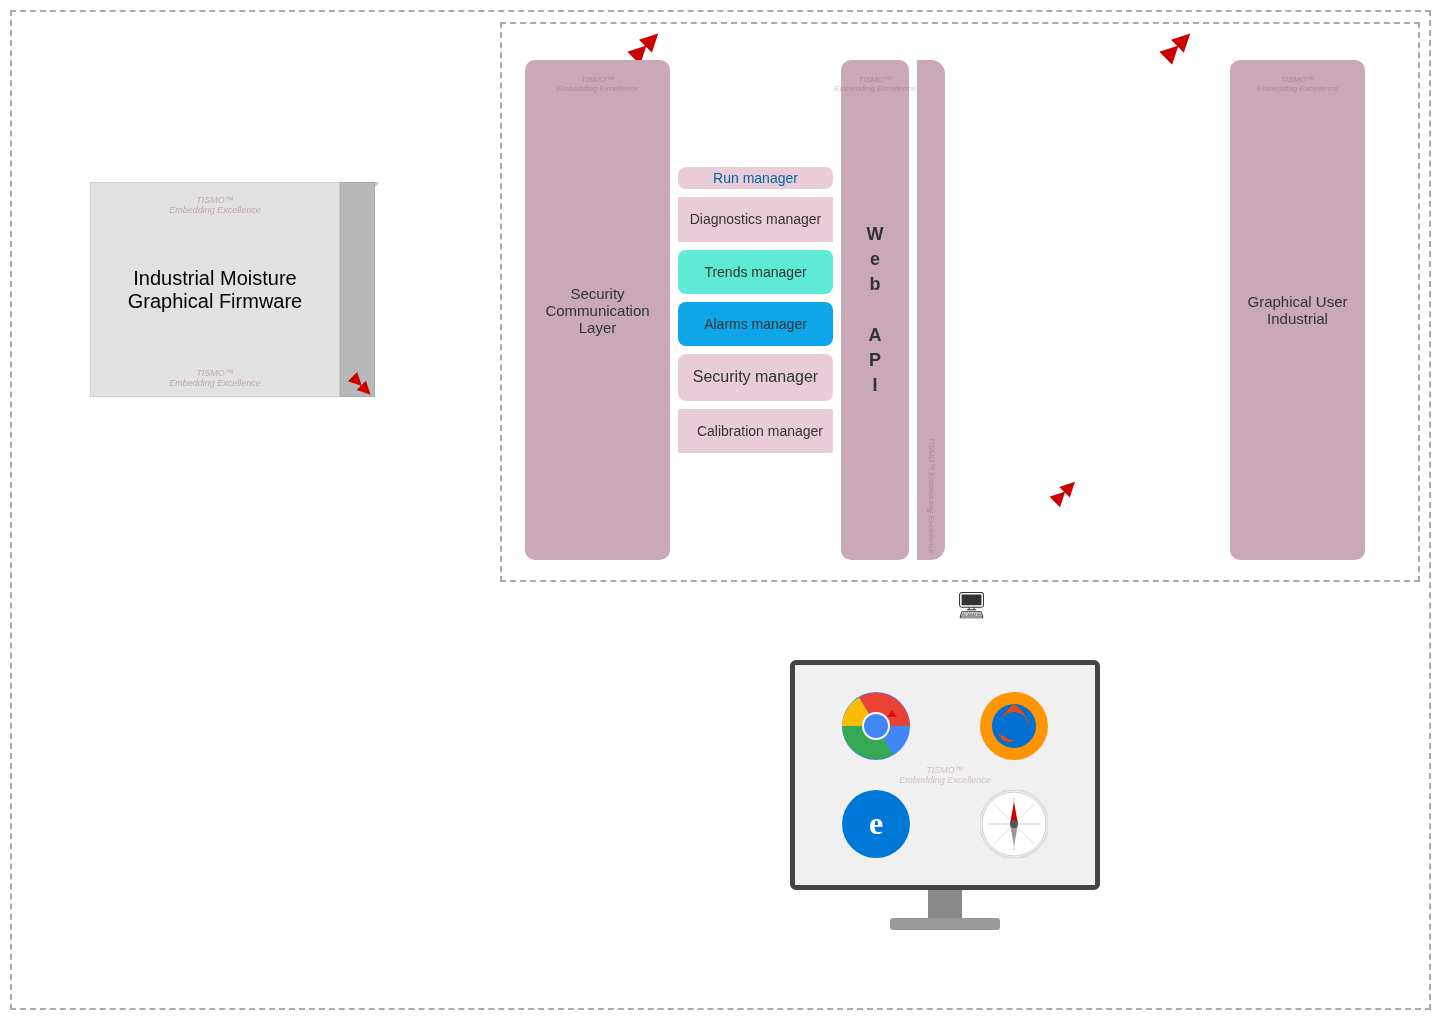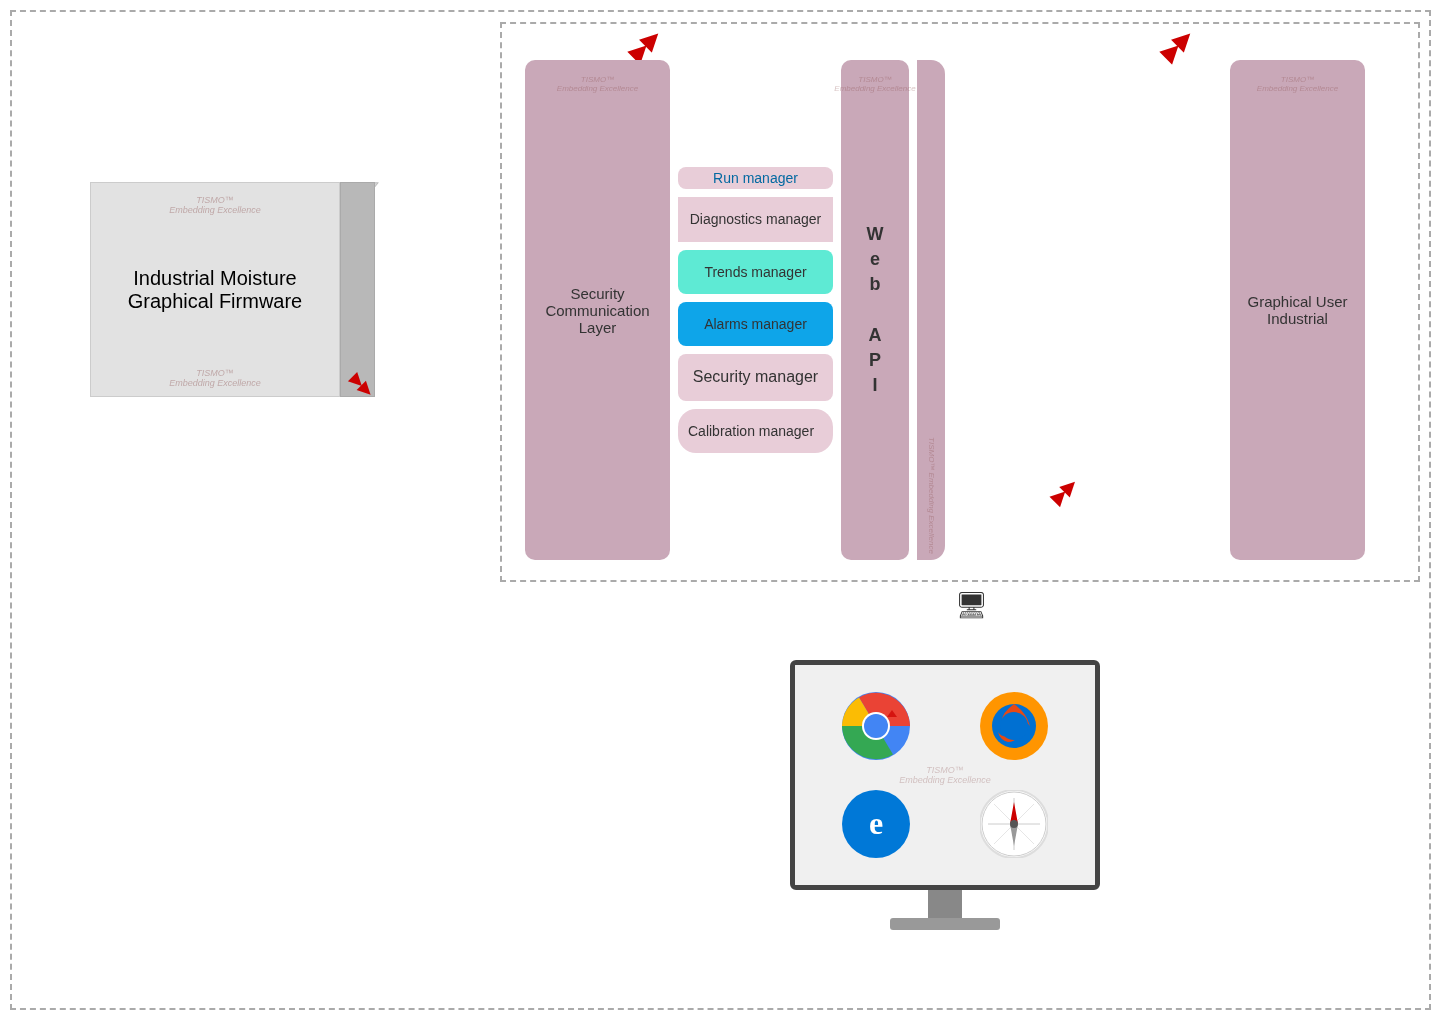--- a/index.html
+++ b/index.html
@@ -69,21 +69,21 @@
     </div>
     <div style="background:#5eead4;border-radius:8px;padding:13px 10px;text-align:center;font-size:14px;color:#333;line-height:1.3;">
       <span>Trends manager</span>
     </div>
     <div style="background:#0ea5e9;border-radius:8px;padding:13px 10px;text-align:center;font-size:14px;color:#333;line-height:1.3;">
       <span>Alarms manager</span>
     </div>
     <div style="background:#e8cdd8;border-radius:8px;padding:13px 10px;text-align:center;font-size:16px;color:#333;line-height:1.3;">
       <span>Security manager</span>
     </div>
-    <div style="background:#e8cdd8;border-radius:18px;padding:13px 10px;text-align:left;font-size:14px;color:#333;line-height:1.3;">
+    <div style="background:#e8cdd8;border-radius:2px;padding:13px 10px;text-align:right;font-size:14px;color:#333;line-height:1.3;">
       <span>Calibration manager</span>
     </div>
   </div>
 
   <div style="background:#c9a8b8;border-radius:10px;width:68px;flex-shrink:0;display:flex;align-items:center;justify-content:center;text-align:center;position:relative;">
 
     <div style="position:absolute;top:15px;left:50%;transform:translateX(-50%);font-size:8px;color:rgba(140,80,80,0.35);font-style:italic;white-space:nowrap;text-align:center;">TISMO™<br>Embedding Excellence</div>
     <div style="font-size:18px;font-weight:bold;color:#333;line-height:1.4;text-align:center;">
       W<br>e<br>b<br><br>A<br>P<br>I
     </div>

